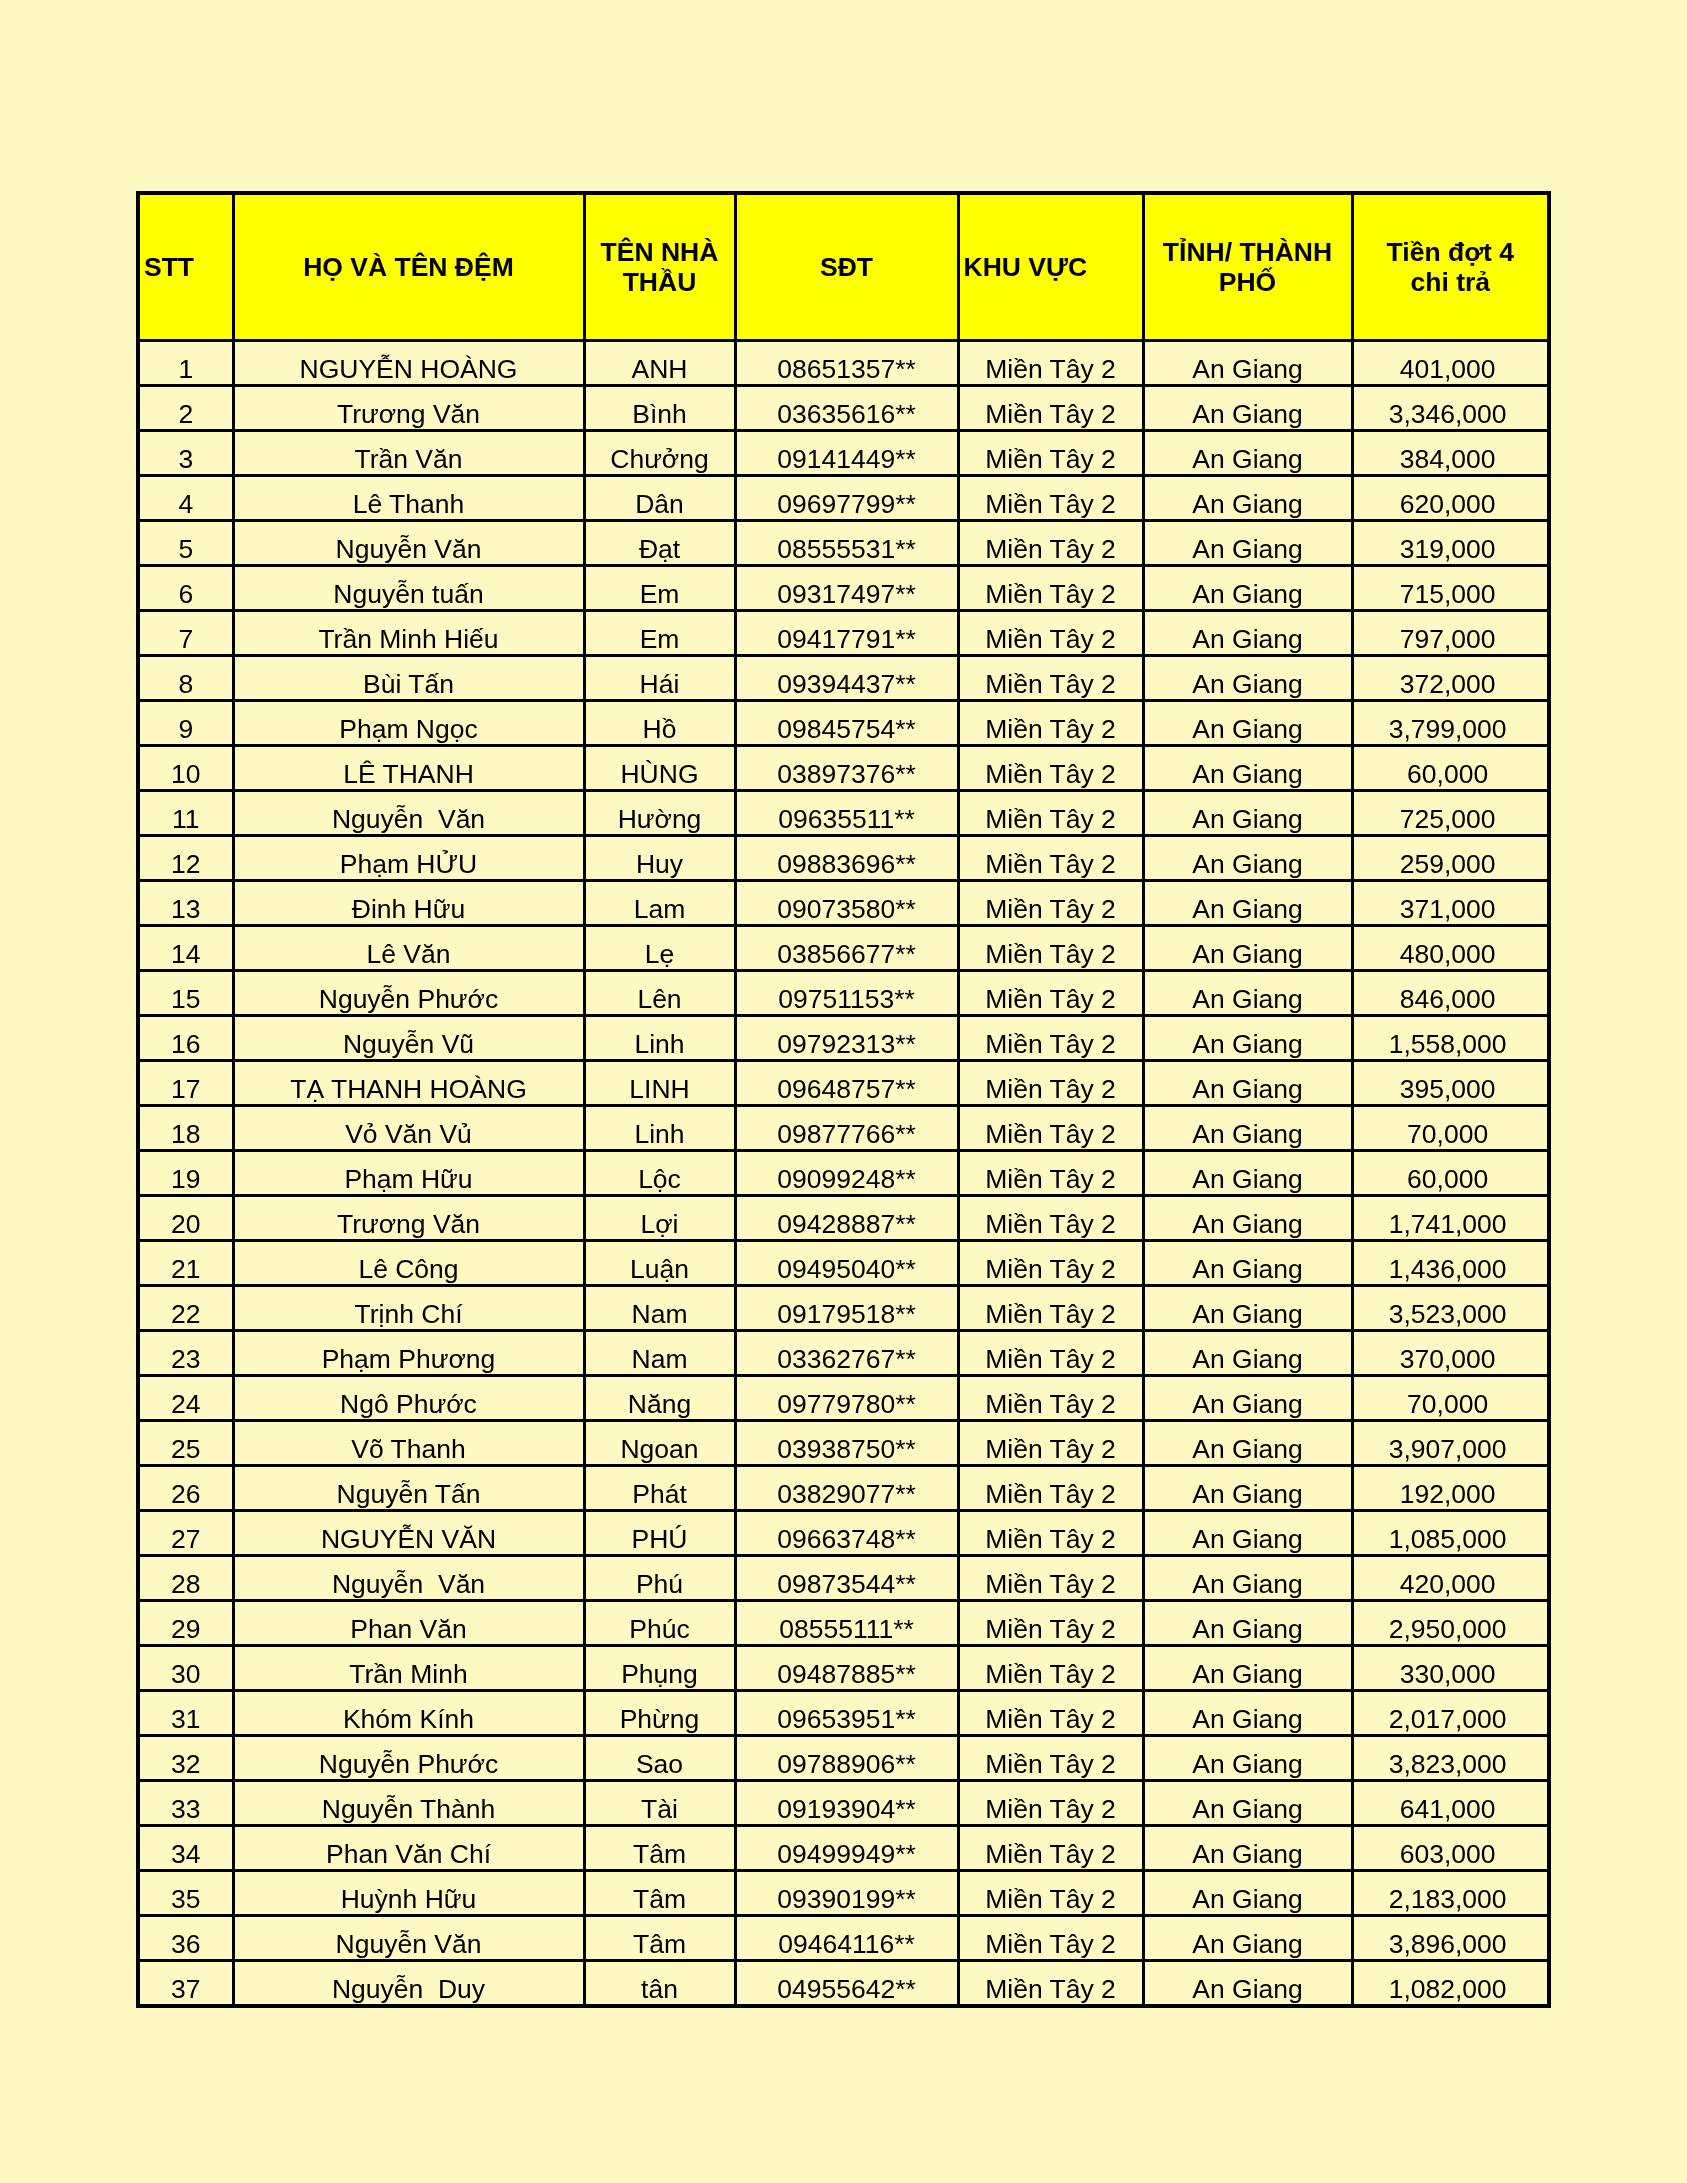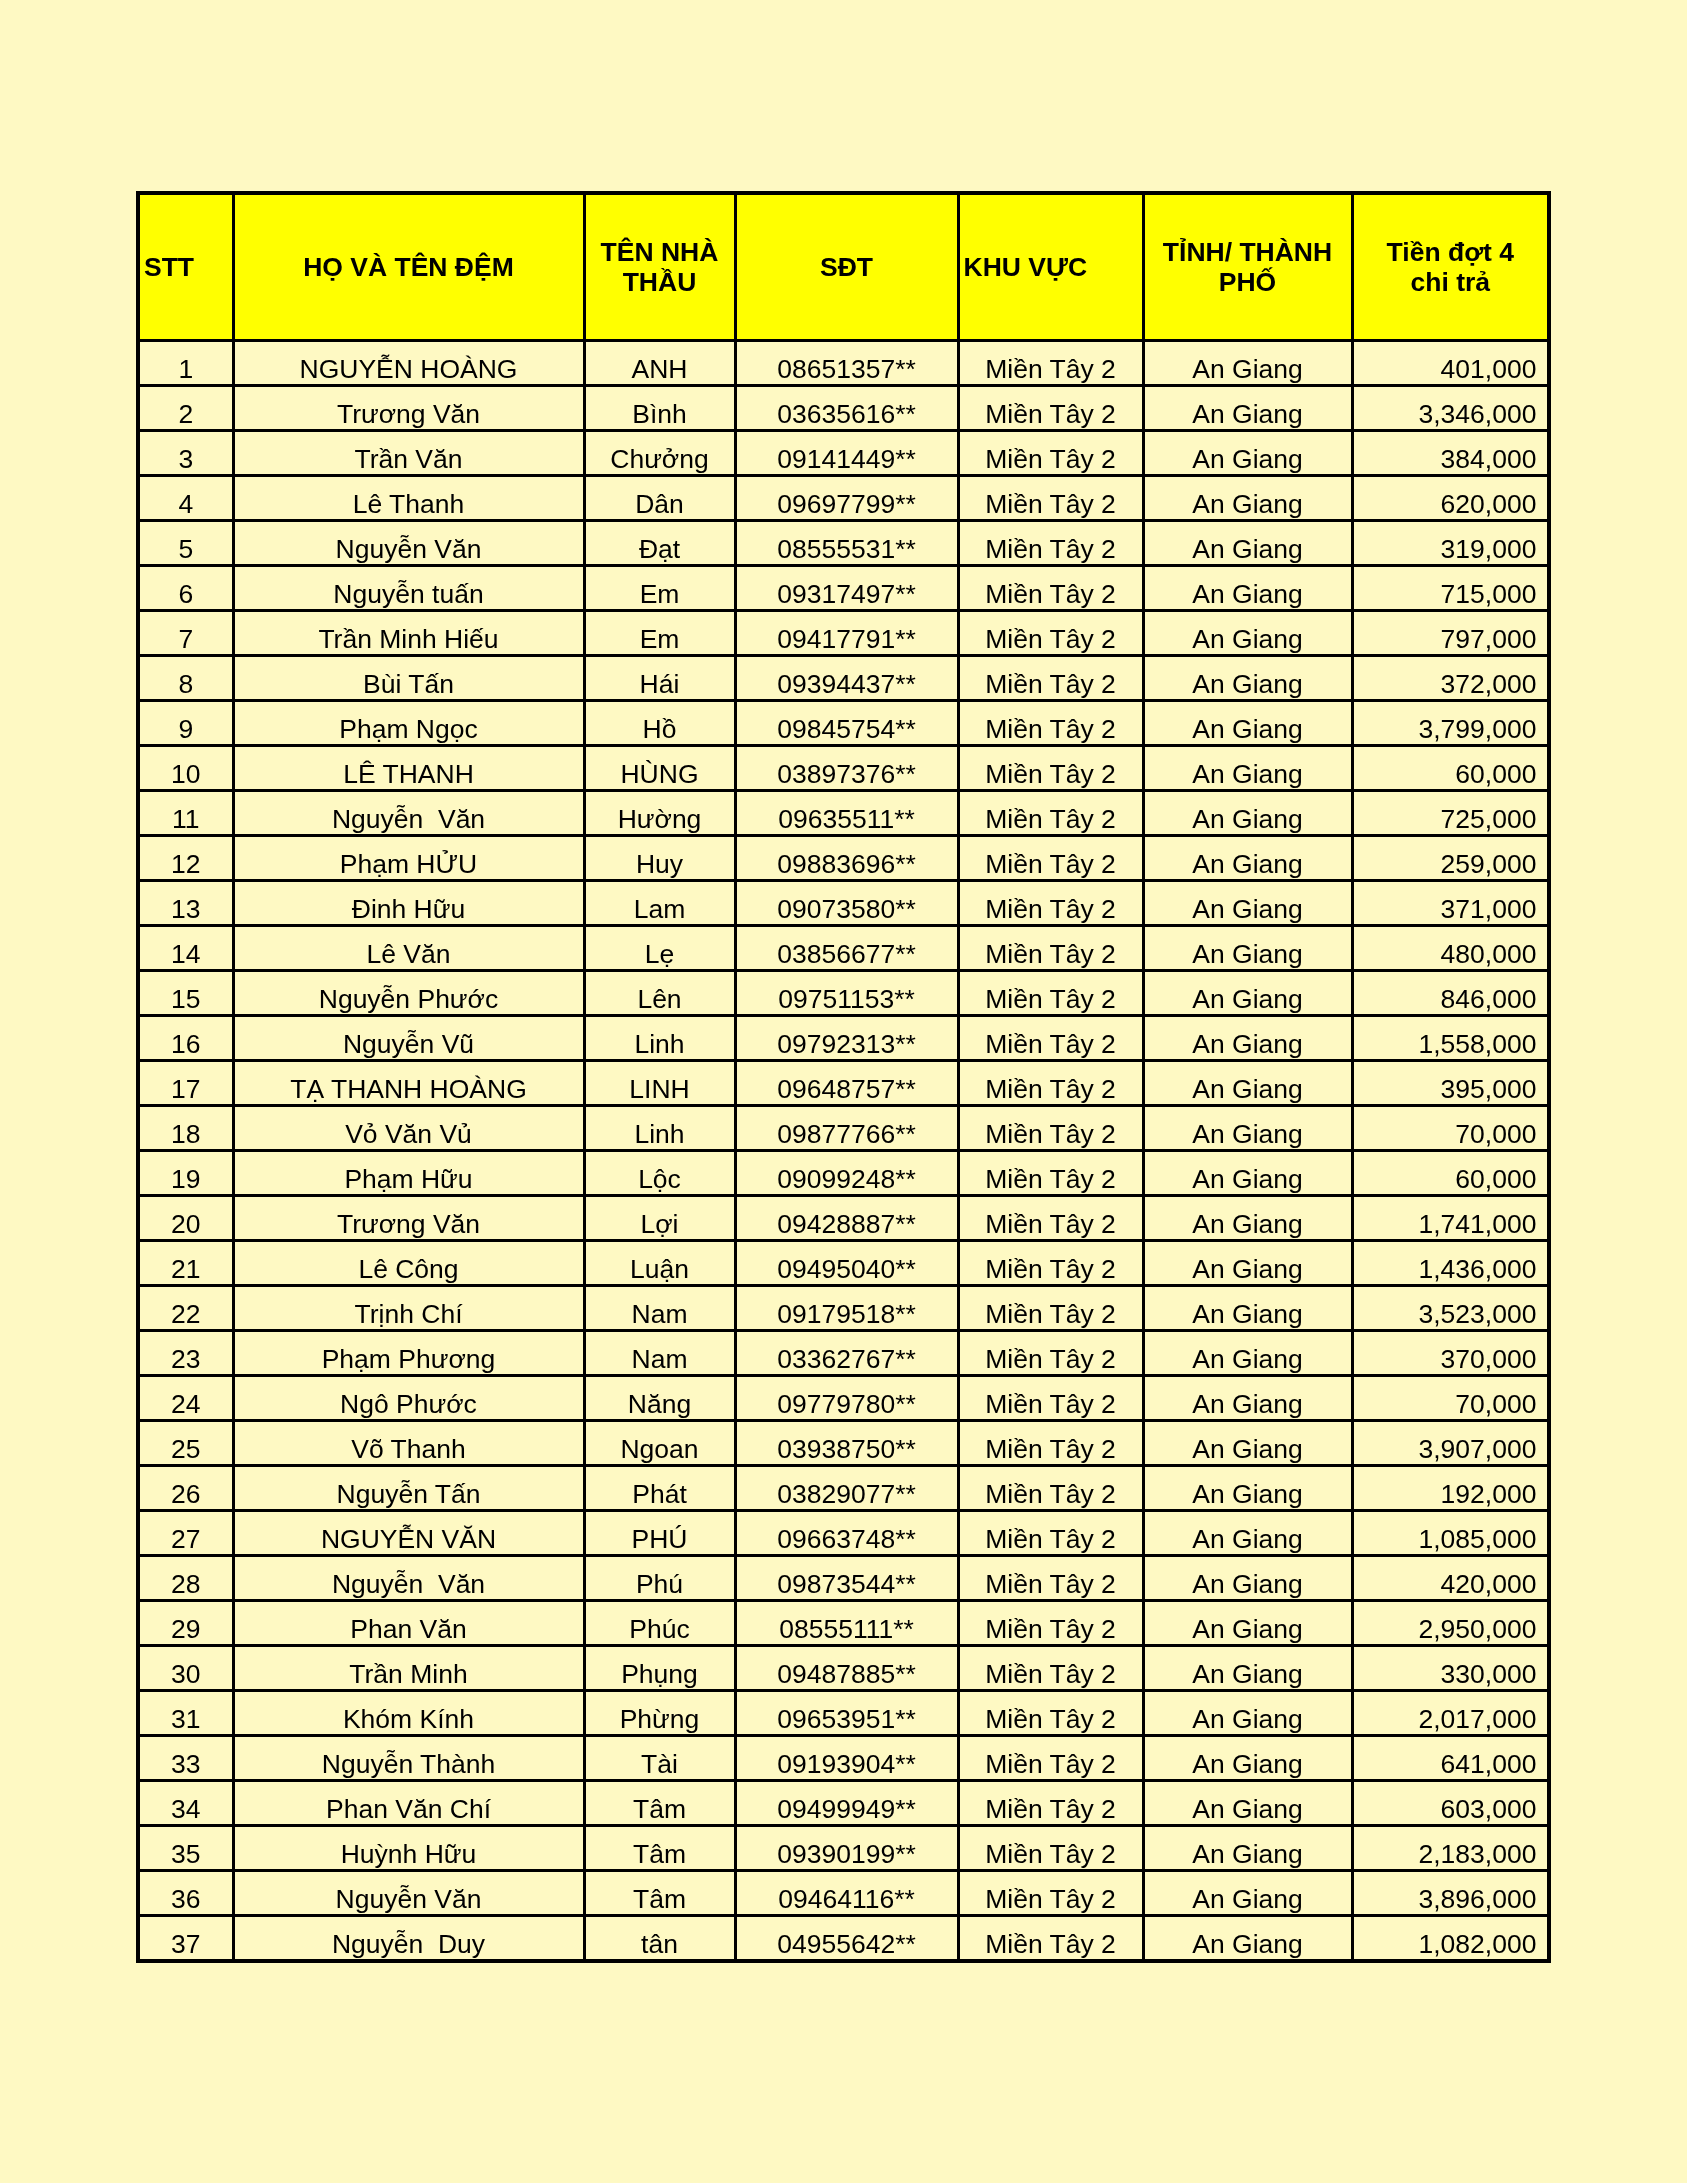--- a/index.html
+++ b/index.html
@@ -35,21 +35,21 @@
     vertical-align: middle;
     text-align: center;
   }
   thead th.h-left { text-align: left; padding-left: 4px; }
   tbody td {
     height: 42px;
     vertical-align: bottom;
     text-align: center;
     padding-bottom: 4.6px;
   }
-  tbody td.a-right { text-align: right; padding-right: 10.6px; }
+  tbody td.a-right { text-align: center; padding-right: 10.6px; }
 </style>
 </head>
 <body>
 
 <div class="page">
   <table class="payment-table">
     <colgroup>
         <col style="width: 95px;">
         <col style="width: 351px;">
         <col style="width: 151px;">
@@ -343,20 +343,29 @@
         <tr>
           <td>31</td>
           <td>Khóm Kính</td>
           <td>Phừng</td>
           <td>09653951**</td>
           <td>Miền Tây 2</td>
           <td>An Giang</td>
           <td class="a-right">2,017,000</td>
         </tr>
         <tr>
+          <td>32</td>
+          <td>Nguyễn Phước</td>
+          <td>Sao</td>
+          <td>09788906**</td>
+          <td>Miền Tây 2</td>
+          <td>An Giang</td>
+          <td class="a-right">3,823,000</td>
+        </tr>
+        <tr>
           <td>33</td>
           <td>Nguyễn Thành</td>
           <td>Tài</td>
           <td>09193904**</td>
           <td>Miền Tây 2</td>
           <td>An Giang</td>
           <td class="a-right">641,000</td>
         </tr>
         <tr>
           <td>34</td>

